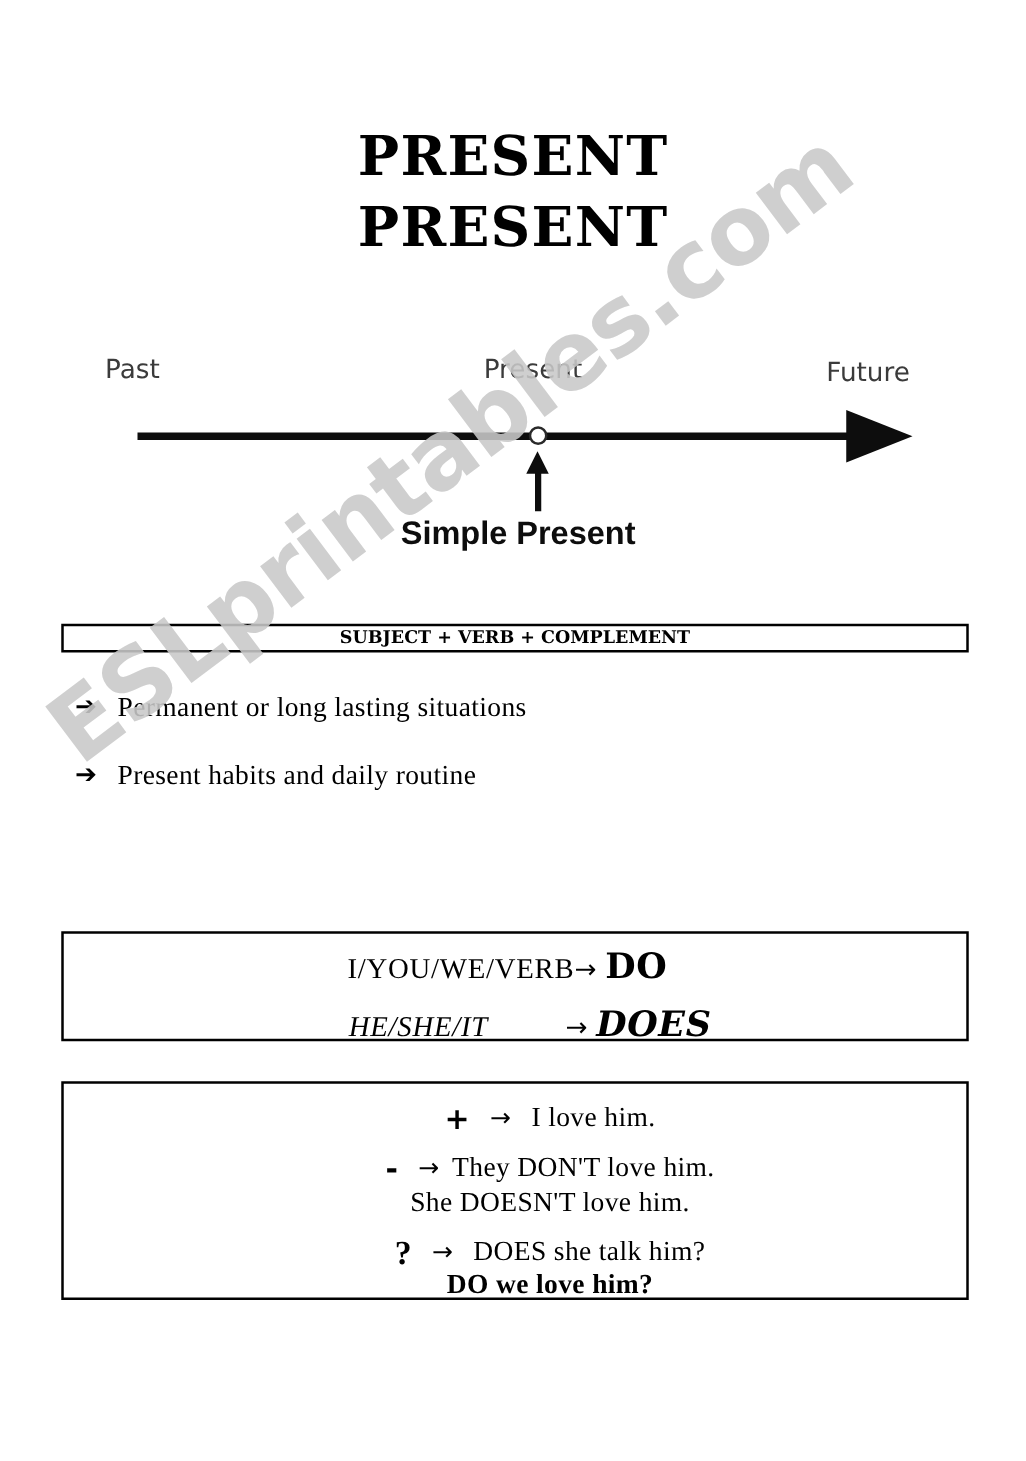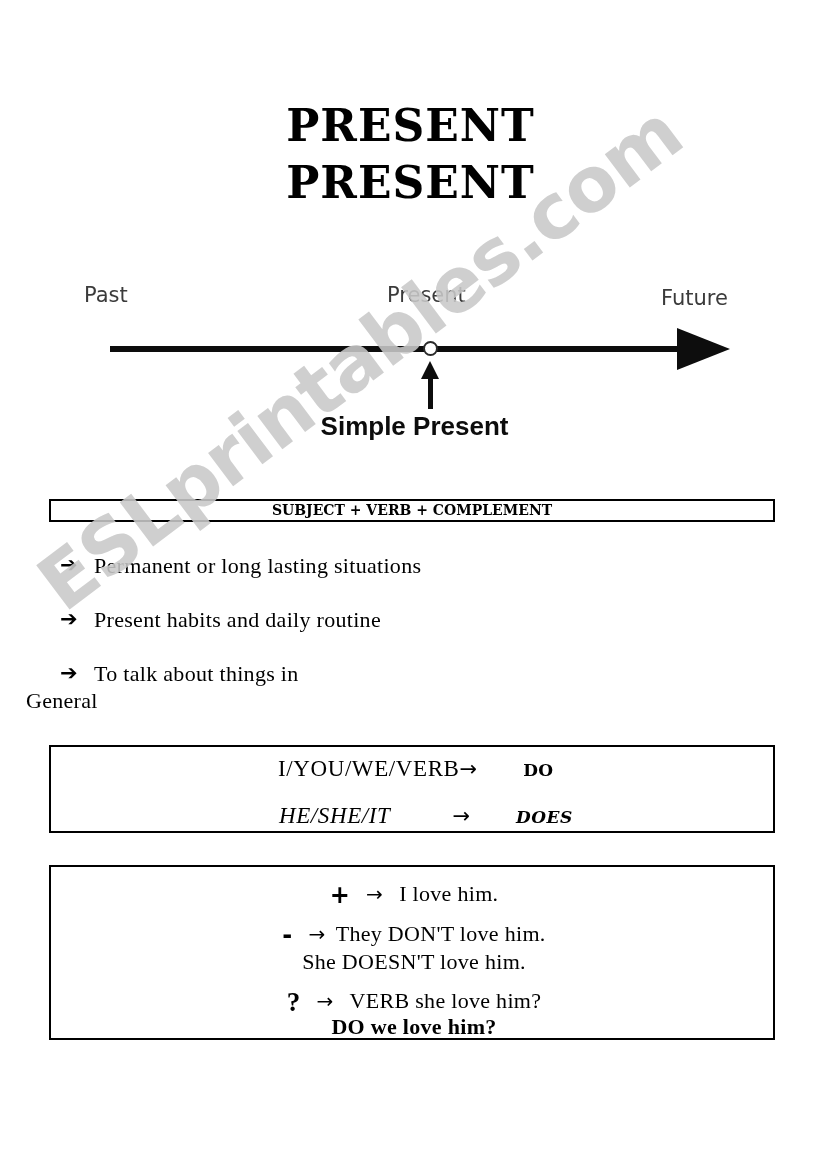--- a/index.html
+++ b/index.html
@@ -231,35 +231,35 @@
   #aux-row-1 { left: 227px; top: 9px; }
   #aux-row-2 { left: 228px; top: 56px; font-style: italic; }
   #aux-box .aux-arrow {
     font-family: "DejaVu Sans", sans-serif;
     font-size: 21px;
     font-weight: normal;
   }
   #aux-box .aux-strong {
     font-family: "DejaVu Serif", serif;
     font-weight: bold;
-    font-size: 17px;
+    font-size: 28px;
     letter-spacing: 0.5px;
-    margin-left: 39px;
   }
   #aux-box .aux-gap {
     display: inline-block;
     width: 62px;
   }
 
   
   #examples-box {
     left: 49px;
     top: 865px;
     width: 726px;
     height: 175px;
+    padding-left: 26px;
   }
   #examples-box .ex-line {
     position: absolute;
     width: 726px;
     text-align: center;
     font-family: "Liberation Serif", serif;
     font-size: 22px;
     letter-spacing: 0.3px;
     white-space: nowrap;
   }
@@ -324,24 +324,20 @@
     <div class="formula-text">SUBJECT + VERB + COMPLEMENT</div>
   </div>
 
   <div id="usage-list">
     <div class="usage-item" id="usage-item-1">
       <span class="bullet-arrow">➔</span><span class="usage-text">Permanent or long lasting situations</span>
     </div>
     <div class="usage-item" id="usage-item-2">
       <span class="bullet-arrow">➔</span><span class="usage-text">Present habits and daily routine</span>
     </div>
-    <div class="usage-item" id="usage-item-3">
-      <span class="bullet-arrow">➔</span><span class="usage-text">To talk about things in</span>
-      <span class="usage-text usage-text-wrap">General</span>
-    </div>
   </div>
 
   <div class="panel" id="aux-box">
     <div class="aux-row" id="aux-row-1">
       <span>I/YOU/WE/VERB</span><span class="aux-arrow">→</span>
       <span class="aux-strong">DO</span>
     </div>
     <div class="aux-row" id="aux-row-2">
       <span>HE/SHE/IT</span><span class="aux-gap"></span><span class="aux-arrow">→</span>
       <span class="aux-strong">DOES</span>
@@ -352,20 +348,20 @@
     <div class="ex-line" id="ex-line-1">
       <span class="sym">+</span><span class="sp-md"></span><span class="ex-arrow">→</span><span class="sp-md"></span><span>I love him.</span>
     </div>
     <div class="ex-line" id="ex-line-3">
       <span>She DOESN'T love him.</span>
     </div>
     <div class="ex-line" id="ex-line-2">
       <span class="sym">-</span><span class="sp-md"></span><span class="ex-arrow">→</span><span class="sp-sm"></span><span>They DON'T love him.</span>
     </div>
     <div class="ex-line" id="ex-line-4">
-      <span class="sym-q">?</span><span class="sp-md"></span><span class="ex-arrow">→</span><span class="sp-md"></span><span>VERB she love him?</span>
+      <span class="sym-q">?</span><span class="sp-md"></span><span class="ex-arrow">→</span><span class="sp-md"></span><span>DOES she talk him?</span>
     </div>
     <div class="ex-line" id="ex-line-5">
       <span>DO we love him?</span>
     </div>
   </div>
 
 </div>
 
 </body></html>

